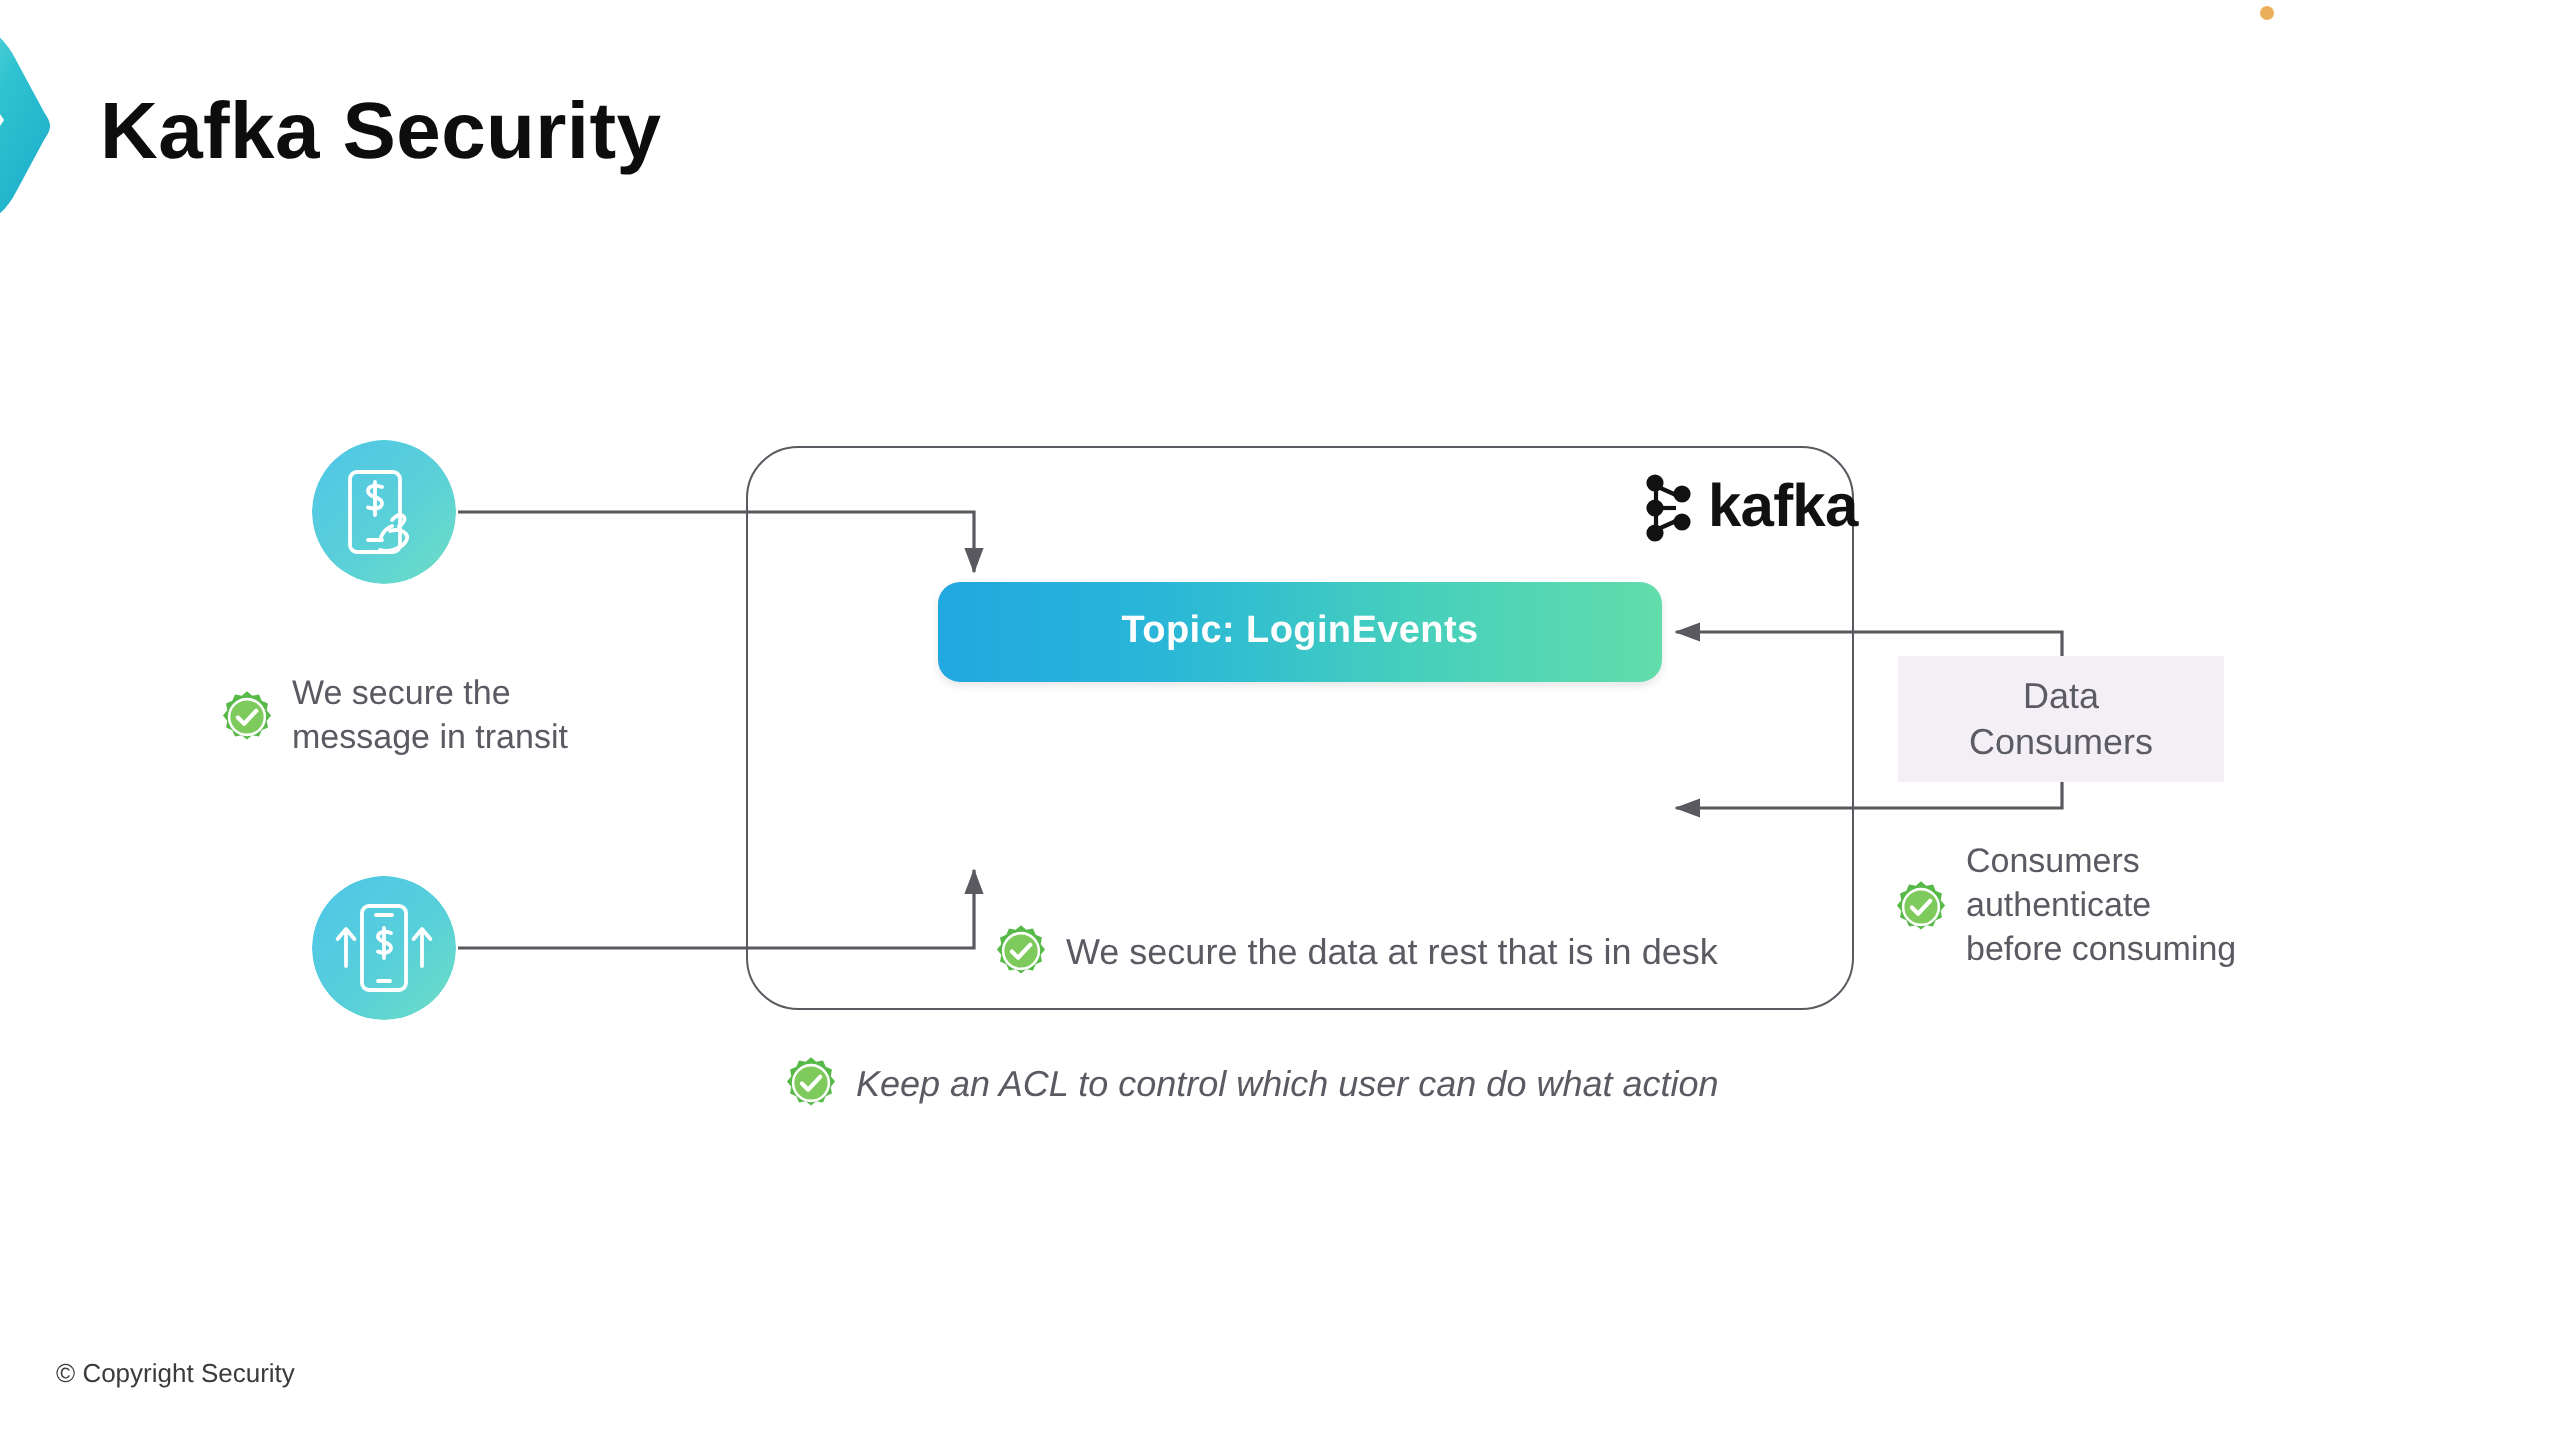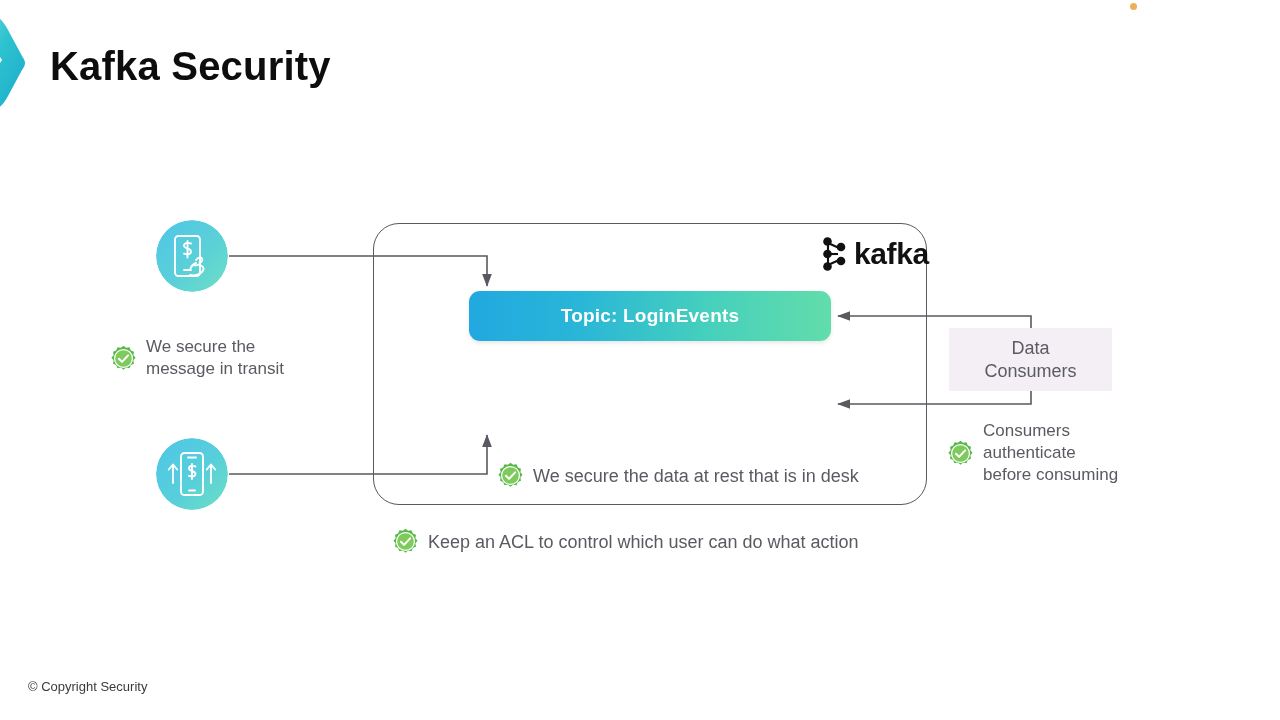--- a/index.html
+++ b/index.html
@@ -149,21 +149,21 @@
     align-items: center;
     gap: 9px;
     color: #5a5a62;
     font-size: 17px;
     line-height: 22px;
   }
   .note .note-text { white-space: pre-line; }
   .note-transit   { left: 110px; top: 336px; }
   .note-atrest    { left: 497px; top: 442px; margin-top: 20px; }
   .note-authn     { left: 947px; top: 420px; align-items: center; }
-  .note-acl       { left: 392px; top: 528px; }
+  .note-acl       { left: 392px; top: 528px; font-style: italic; }
   .note-acl .note-text,
   .note-atrest .note-text { font-size: 18px; }
   .note-authn .note-text { font-size: 17px; }
 
   .badge-icon { flex: 0 0 auto; display: block; }
 
   
   .footer-copyright {
     position: absolute;
     left: 28px;

